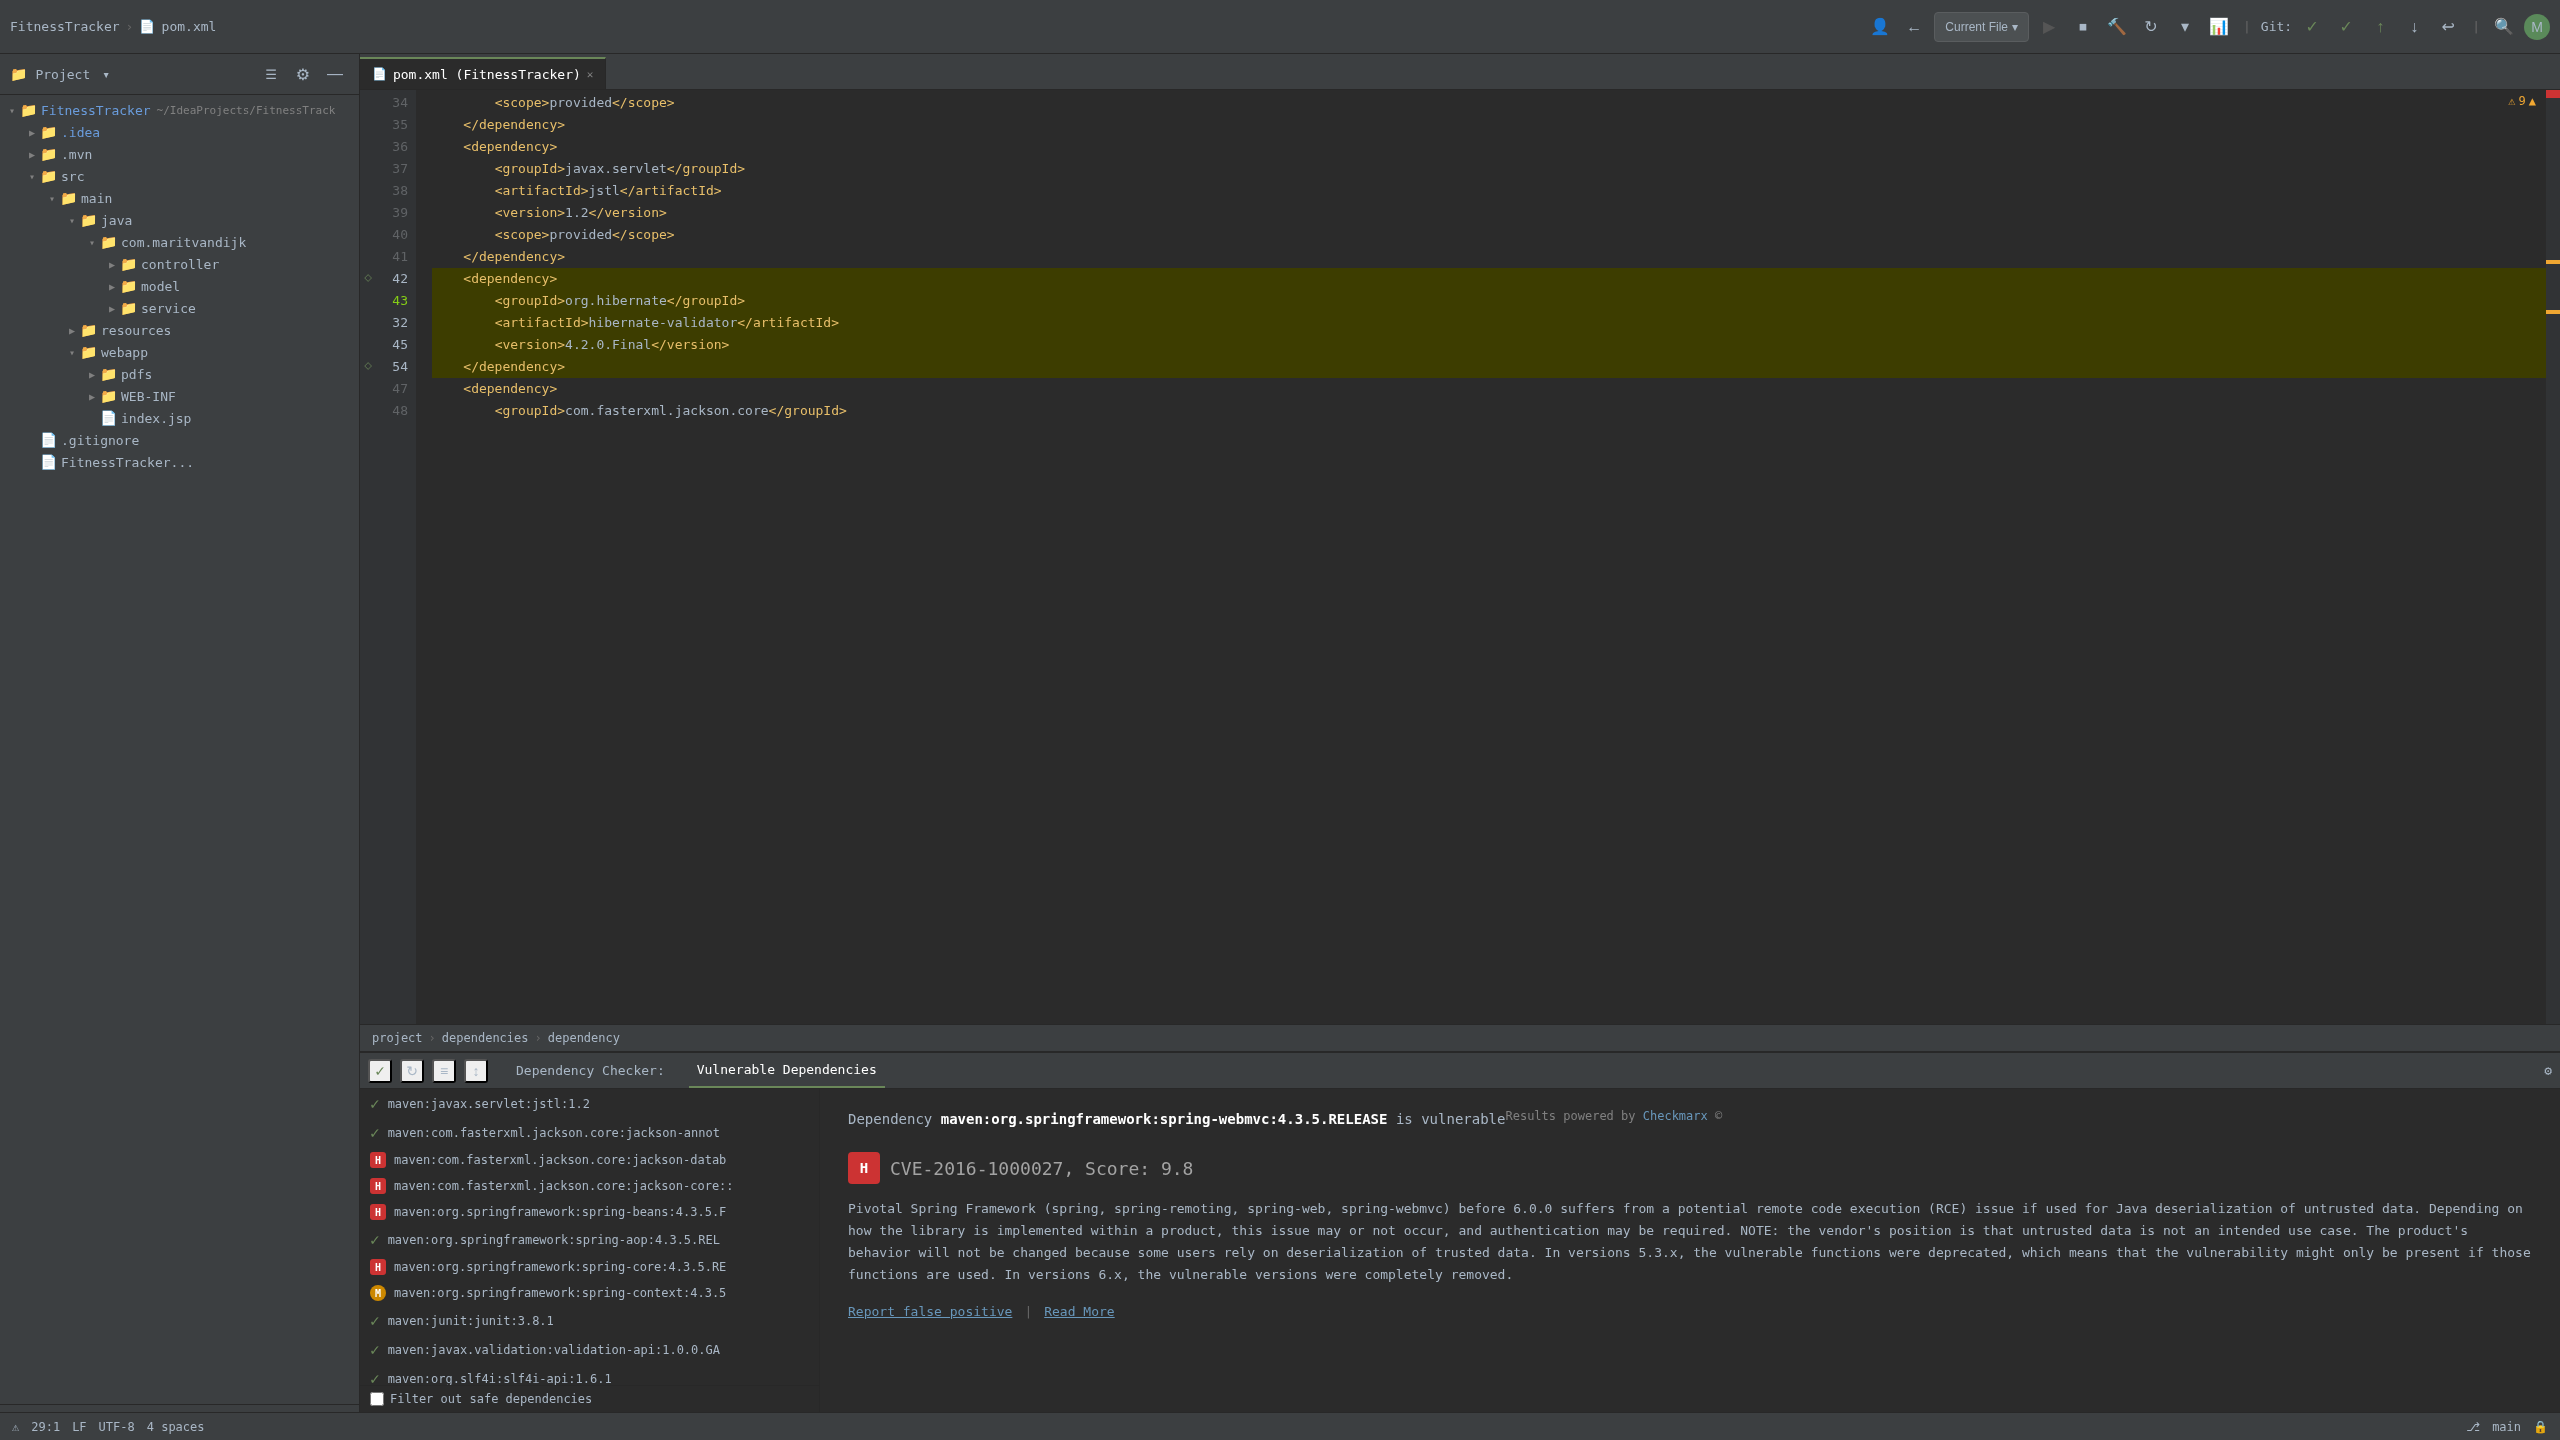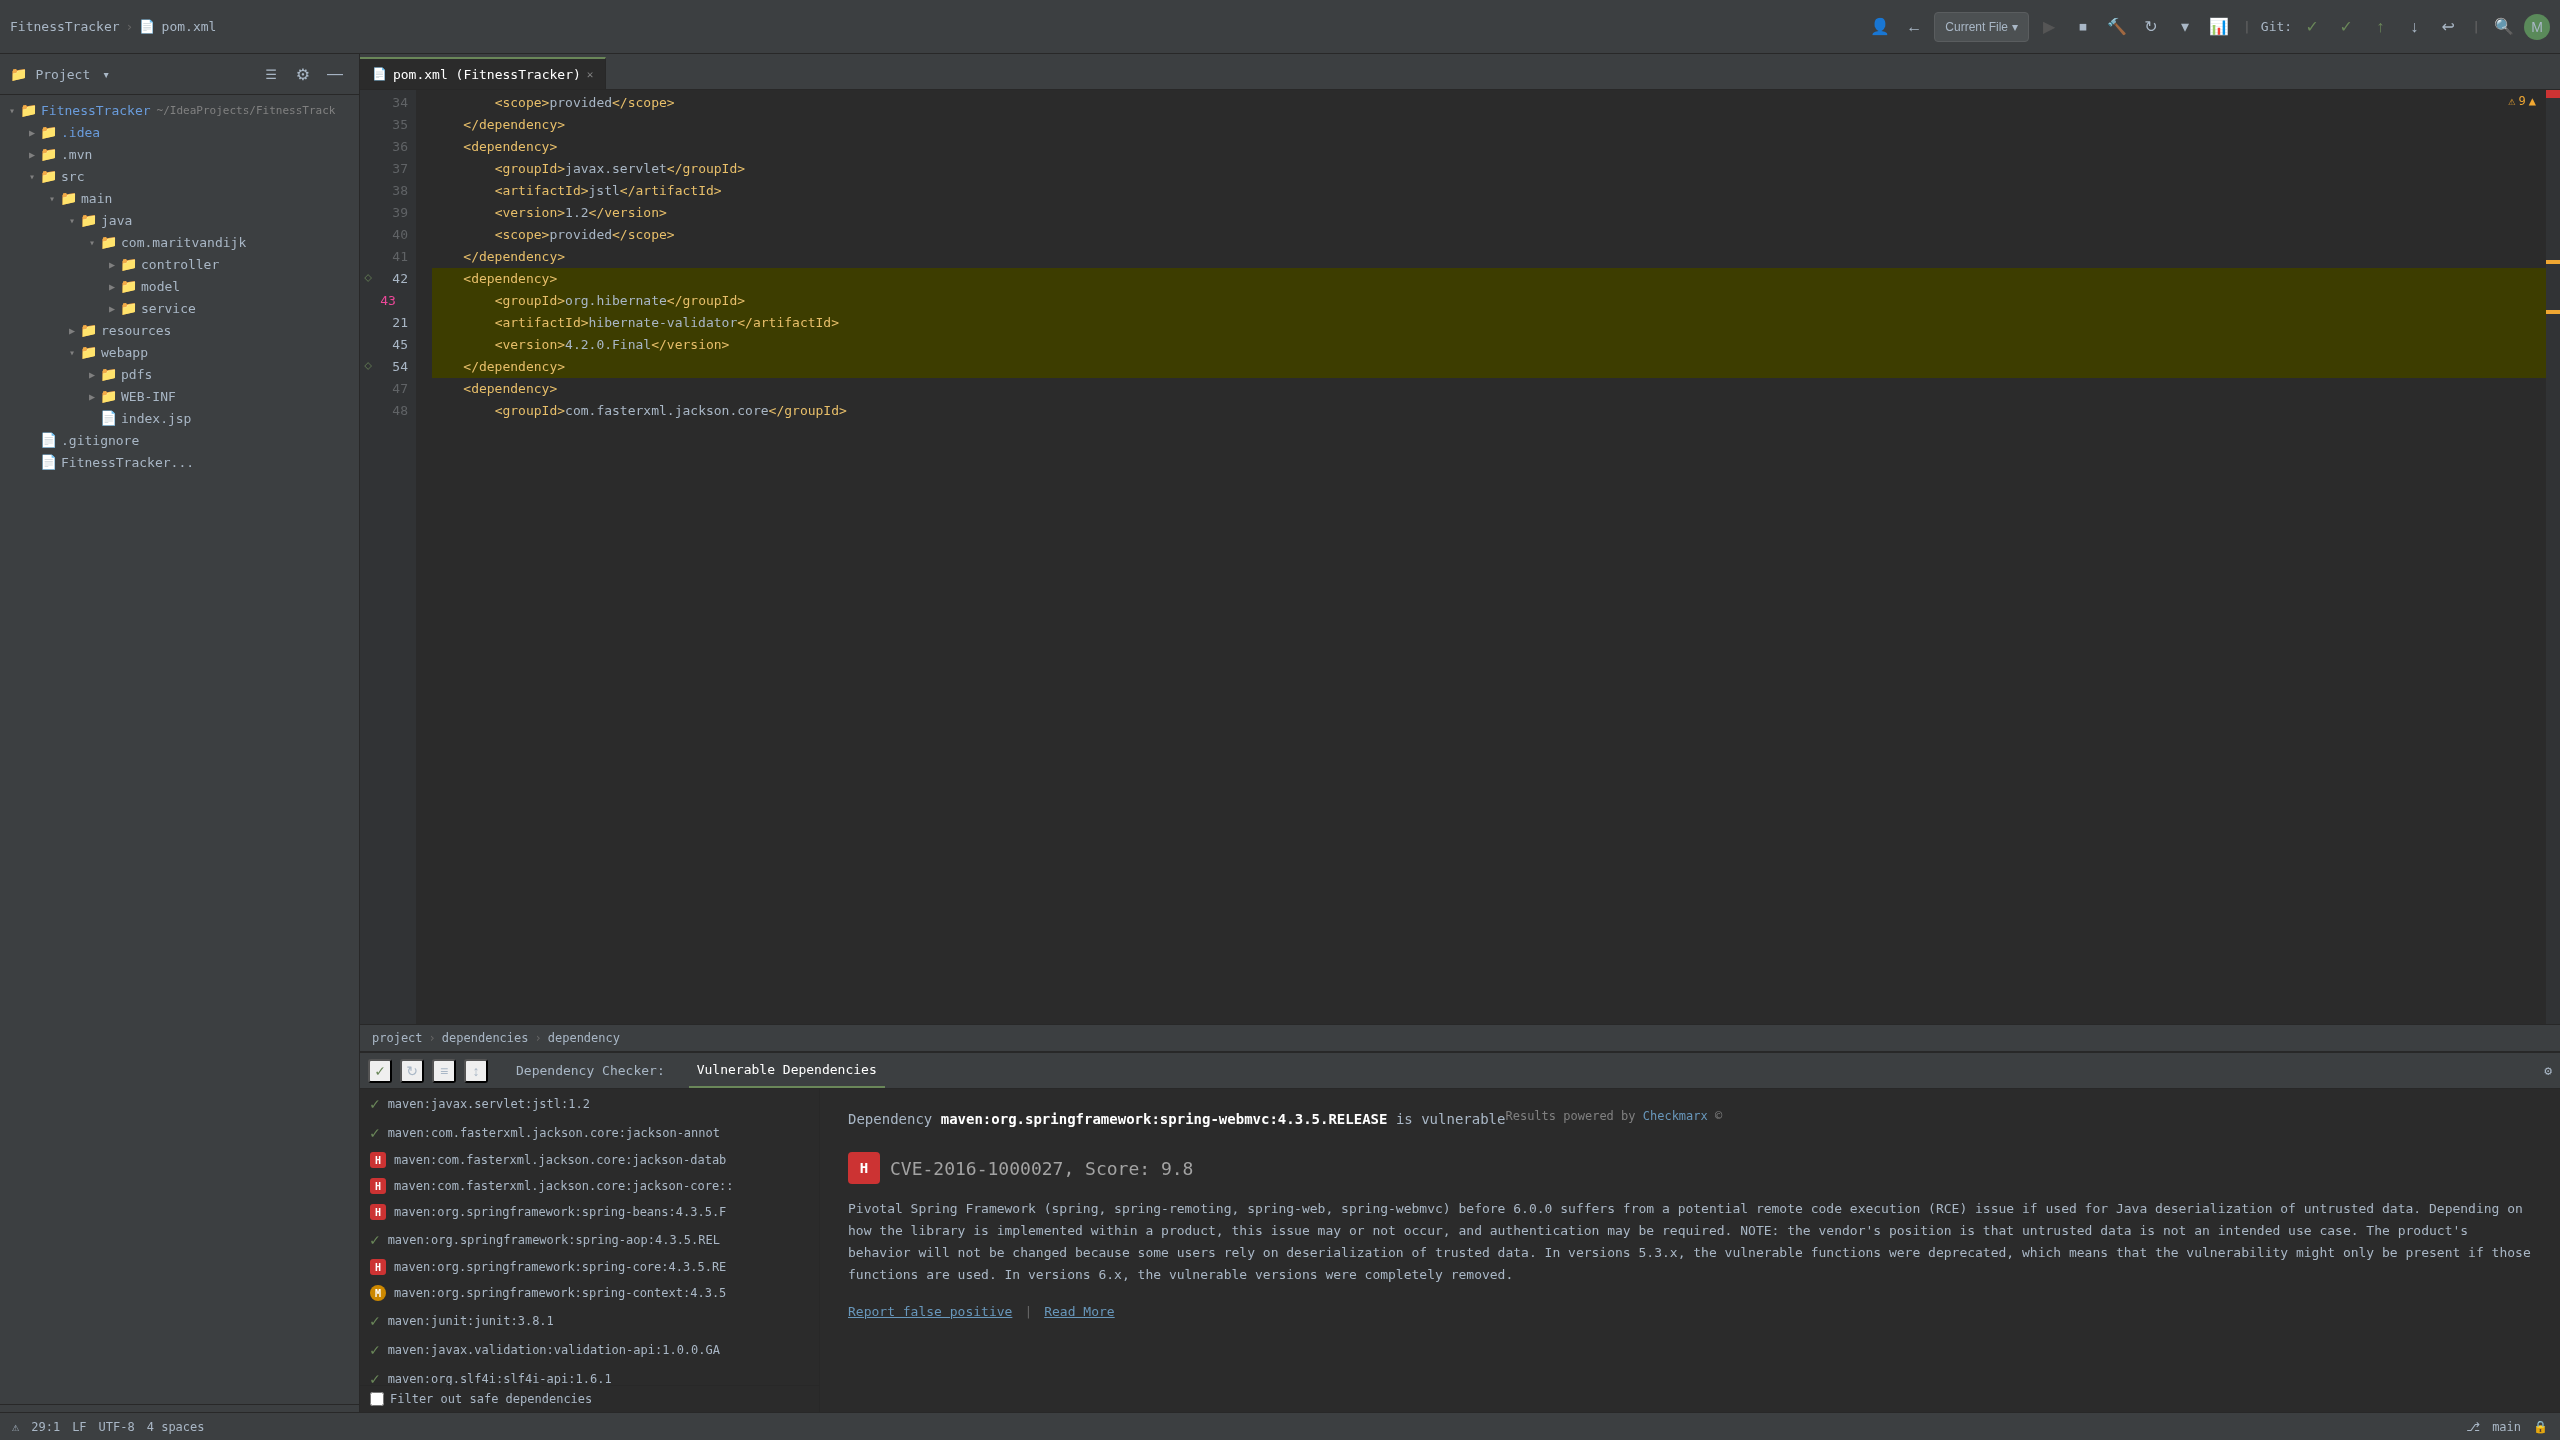--- a/index.html
+++ b/index.html
@@ -669,22 +669,22 @@
       <div class="line-numbers">
         <span class="ln">34</span>
         <span class="ln">35</span>
         <span class="ln">36</span>
         <span class="ln">37</span>
         <span class="ln">38</span>
         <span class="ln">39</span>
         <span class="ln">40</span>
         <span class="ln">41</span>
         <span class="ln" style="color:#a9b7c6;">42</span>
-        <span class="ln" style="color:#ec4899;text-align:center;">43</span>
-        <span class="ln" style="color:#a9b7c6;">21</span>
+        <span class="ln" style="color:#84cc16;">43</span>
+        <span class="ln" style="color:#a9b7c6;">32</span>
         <span class="ln" style="color:#a9b7c6;">45</span>
         <span class="ln" style="color:#a9b7c6;">54</span>
         <span class="ln">47</span>
         <span class="ln">48</span>
       </div>
 
       <div style="position:absolute;left:0;top:0;width:16px;display:flex;flex-direction:column;">
         <div style="height:22px;"></div>
         <div style="height:22px;"></div>
         <div style="height:22px;"></div>

